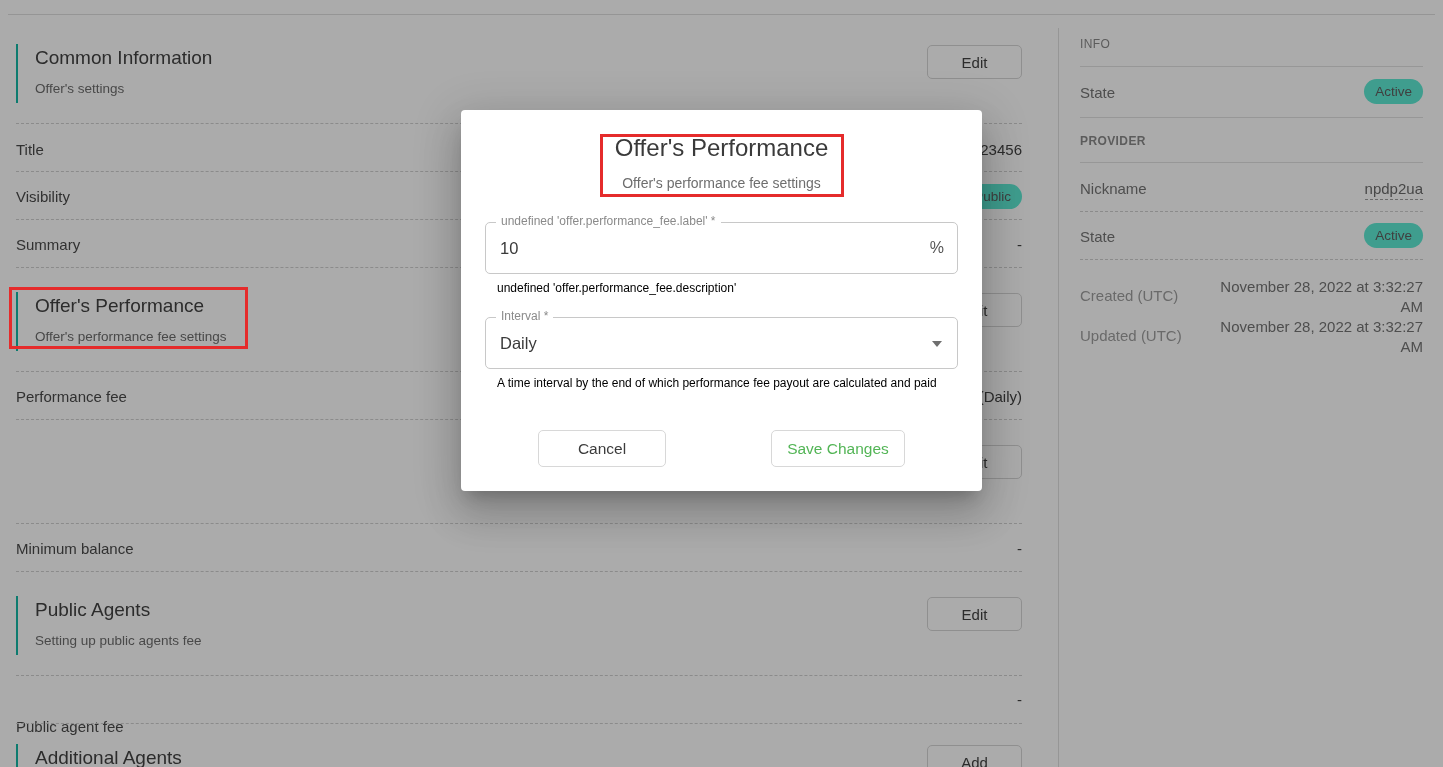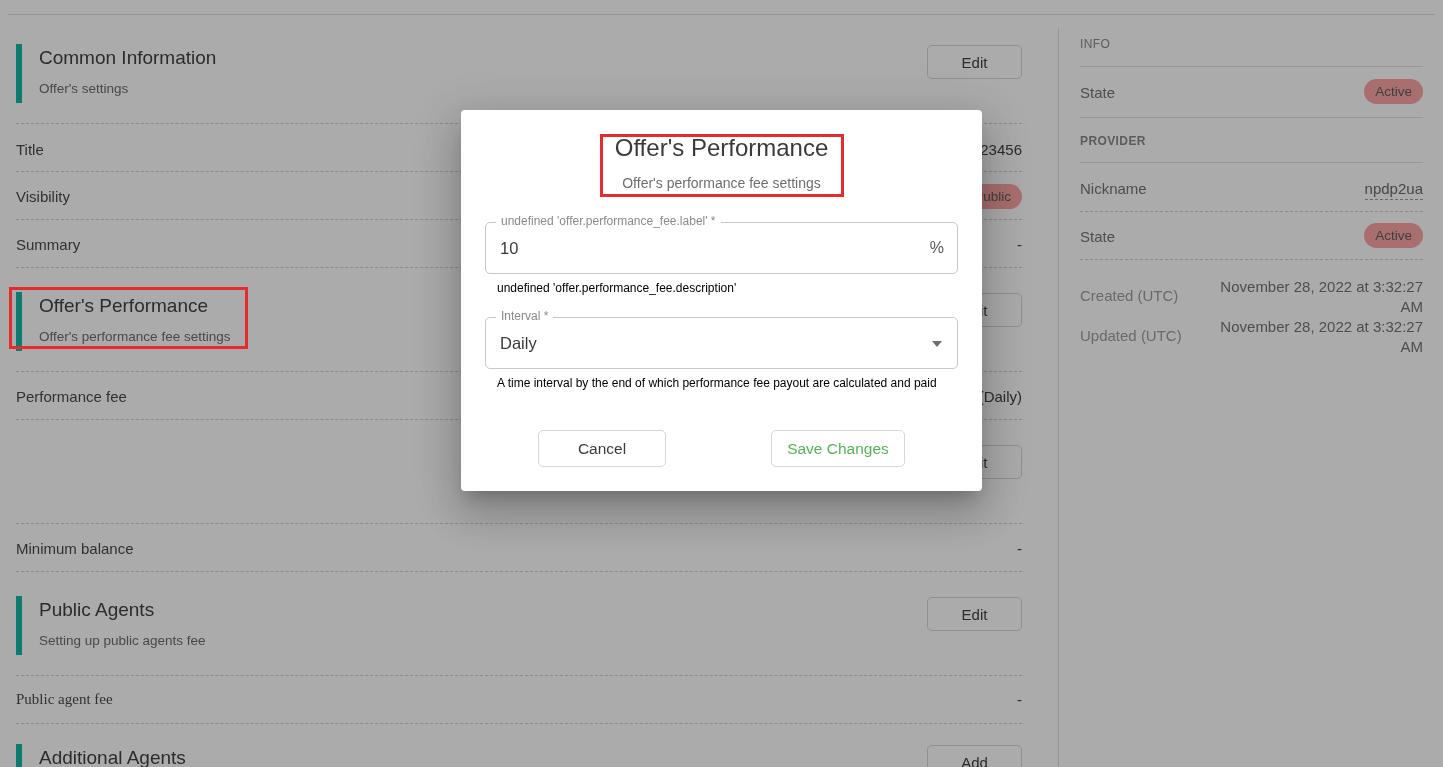--- a/index.html
+++ b/index.html
@@ -6,35 +6,35 @@
   *{box-sizing:border-box;}
   #screen{
     position:relative;width:1443px;height:767px;overflow:hidden;background:#ffffff;
     font-family:"Liberation Sans",sans-serif;
   }
   
   .abs{position:absolute;}
   .topbar-divider{left:8px;right:8px;top:14px;border-top:1px solid #dedede;}
   .v-divider{left:1058px;top:28px;bottom:0;border-left:1px solid #e0e0e0;}
 
-  .section{left:16px;border-left:6px solid #14b8a6;padding:1px 0 6px 17px;width:700px;}
+  .section{left:16px;border-left:2px solid #14b8a6;padding:1px 0 6px 17px;width:700px;}
   .section-title{font-size:19px;line-height:26px;color:#424242;}
   .section-sub{font-size:13.5px;line-height:17px;color:#6d6d6d;margin-top:9px;}
 
   .btn-outline{
     display:flex;align-items:center;justify-content:center;
     width:95px;height:34px;left:927px;background:transparent;
     border:1px solid #d6d6d6;border-radius:5px;
     font-size:15px;color:#424242;cursor:pointer;font-family:inherit;
   }
   .ddiv{left:16px;width:1006px;border-top:1px dashed #cfcfcf;}
   .row-label{left:16px;font-size:15px;line-height:17px;color:#4a4a4a;}
   .row-value{right:421px;font-size:15px;line-height:17px;color:#424242;text-align:right;}
   .badge{
-    display:inline-block;padding:4px 11px;border-radius:13px;background:#fca5a5;
+    display:inline-block;padding:4px 11px;border-radius:13px;background:#5eead4;
     font-size:13.5px;color:#5f5f5f;line-height:17px;
   }
   
   .sb-header{left:1080px;font-size:12px;line-height:14px;color:#8a8a8a;letter-spacing:.4px;}
   .sdiv{left:1080px;width:343px;border-top:1px solid #e2e2e2;}
   .sdashed{left:1080px;width:343px;border-top:1px dashed #cfcfcf;}
   .sb-label{left:1080px;font-size:15px;line-height:17px;color:#757575;}
   .sb-label-light{left:1080px;font-size:15px;line-height:17px;color:#9e9e9e;}
   .sb-value{right:20px;font-size:15px;line-height:17px;color:#6b6b6b;text-align:right;}
   .dashed-underline{border-bottom:1px dashed #9e9e9e;padding-bottom:2px;cursor:pointer;}
@@ -126,21 +126,21 @@
 
   <div class="abs ddiv" style="top:571px;"></div>
 
   <div class="abs section" style="top:596px;">
     <div class="section-title">Public Agents</div>
     <div class="section-sub">Setting up public agents fee</div>
   </div>
   <button class="abs btn-outline" style="top:597px;">Edit</button>
 
   <div class="abs ddiv" style="top:675px;"></div>
-  <div class="abs row-label" style="top:691px;font-family:Liberation Serif, serif;">Public agent fee</div>
+  <div class="abs row-label" style="top:718px;">Public agent fee</div>
   <div class="abs row-value" style="top:691px;">-</div>
 
   <div class="abs ddiv" style="top:723px;"></div>
 
   <div class="abs section" style="top:744px;">
     <div class="section-title">Additional Agents</div>
   </div>
   <button class="abs btn-outline" style="top:745px;">Add</button>
 
   <div class="abs sb-header" style="top:37px;">INFO</div>

